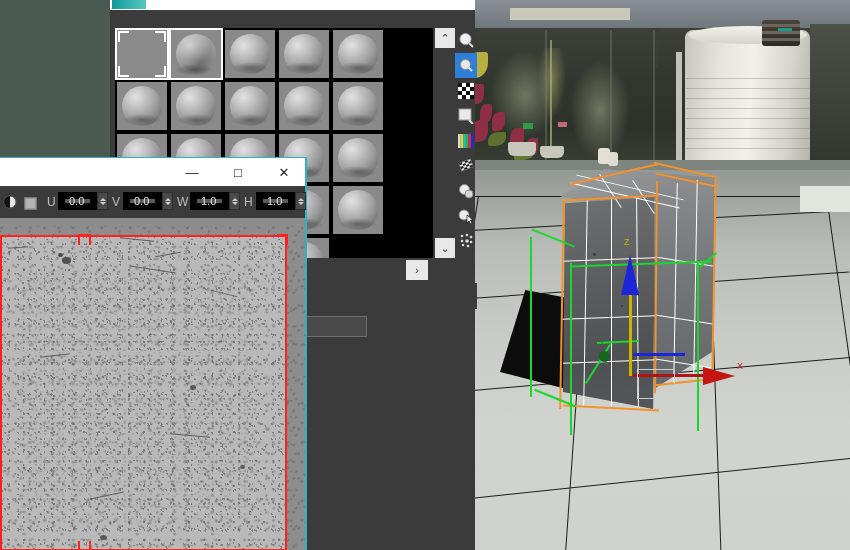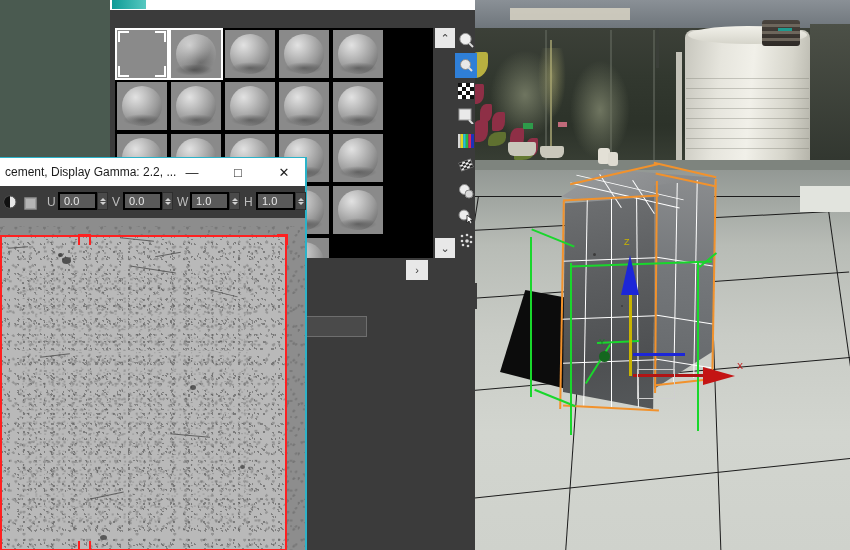--- a/index.html
+++ b/index.html
@@ -130,21 +130,21 @@
   .dropwhite{background:#ffffff;color:#1a1a1a;}
   .dropcaret{margin-left:auto;width:18px;height:100%;background:#ffffff;color:#333;
     display:flex;align-items:center;justify-content:center;font-size:9px;}
   .btn3d{background:#4a4a4a;border:1px solid #6e6e6e;color:#d6d6d6;font-size:11.5px;
     display:flex;align-items:center;justify-content:center;}
   .rollout{background:#3f3f3f;border:1px solid #555;color:#b8b8b8;font-size:11px;
     display:flex;align-items:center;padding-left:6px;box-sizing:border-box;}
   .grp{border:1px solid #555;background:#3b3b3b;}
   .lbl{color:#bdbdbd;font-size:11px;}
   .lbl-d{color:#8c8c8c;font-size:11px;}
-  .num{background:#5a5a5a;border:2px solid #000000;color:#e8e8e8;font-size:11px;
+  .num{background:#5a5a5a;border:7px solid #000000;color:#e8e8e8;font-size:11px;
     display:flex;align-items:center;padding-left:4px;box-sizing:border-box;}
   .spin{width:11px;background:#4a4a4a;border:1px solid #2e2e2e;display:flex;flex-direction:column;
     align-items:center;justify-content:center;box-sizing:border-box;}
   .spin i{display:block;width:0;height:0;border-left:3px solid transparent;border-right:3px solid transparent;}
   .spin i.u{border-bottom:3px solid #d0d0d0;margin-bottom:1px;}
   .spin i.d{border-top:3px solid #d0d0d0;}
   .chk{width:12px;height:12px;background:#4d4d4d;border:1px solid #2b2b2b;position:relative;}
   .chk.on:after{content:"";position:absolute;left:3px;top:1px;width:3px;height:7px;
     border:solid #e0e0e0;border-width:0 2px 2px 0;transform:rotate(45deg);}
 
@@ -647,21 +647,20 @@
       <div class="abs rollout" style="left:3px;top:234px;width:160px;height:16px;"></div>
       <div class="abs" style="left:159px;top:236px;width:4px;height:12px;background:#6e6e6e;"></div>
 
     </div>
   </div>
 </div>
 
 <div id="imgview" class="abs">
 
   <div id="iv-title" class="abs">
-    <div id="iv-titletext" class="abs">cement, Display Gamma: 2.2, ...</div>
     <div class="ivbtn" style="left:170px;">—</div>
     <div class="ivbtn" style="left:216px;">□</div>
     <div class="ivbtn" style="left:262px;">✕</div>
   </div>
 
   <div id="iv-toolbar" class="abs">
     <span class="abs" style="left:3px;top:9px;">
       <svg width="14" height="14" viewBox="0 0 14 14">
           <circle cx="7" cy="7" r="6" fill="#e8e8e8" stroke="#555"></circle>
           <path d="M7 1 A6 6 0 0 0 7 13 Z" fill="#111"></path>

